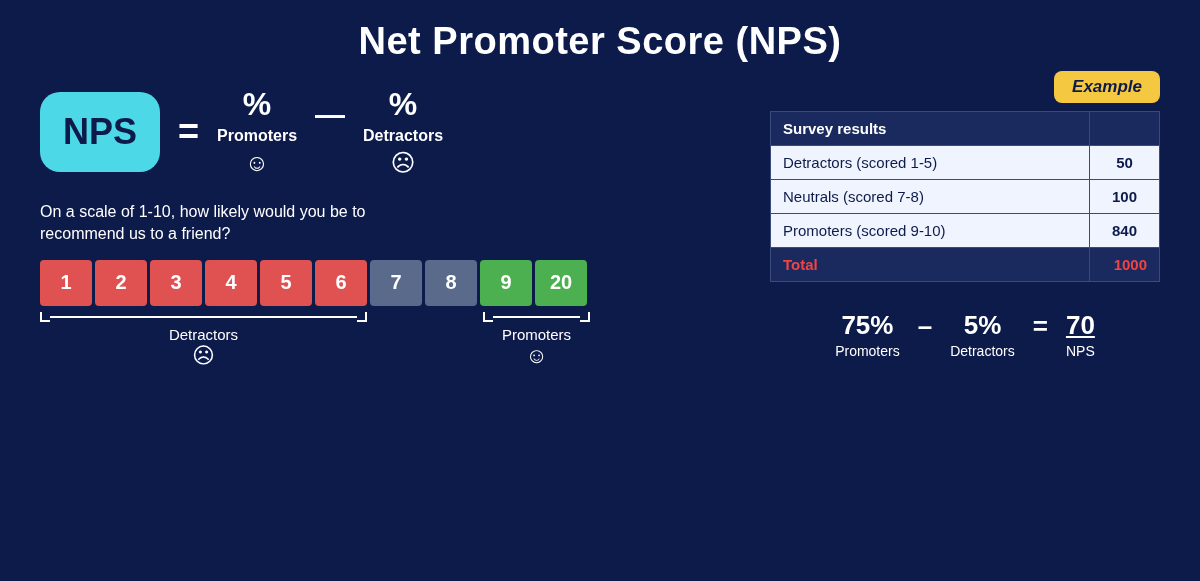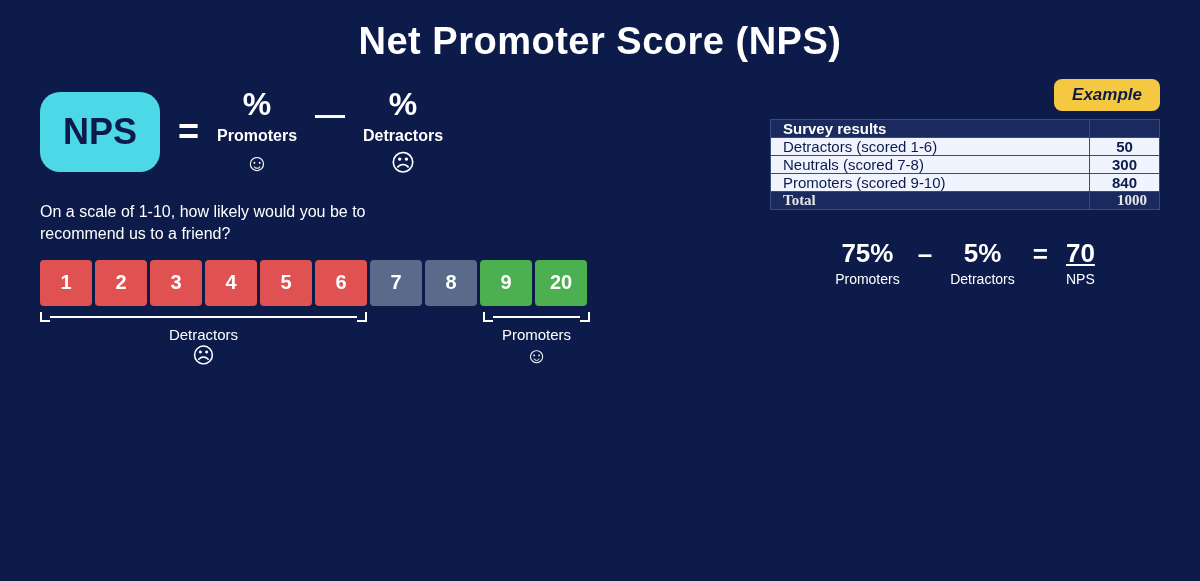--- a/index.html
+++ b/index.html
@@ -135,21 +135,20 @@
     .scale-box.gray { background-color: #5a6a8a; }
     .scale-box.green { background-color: #4caf50; }
 
     
     .right-panel {
       width: 390px;
       display: flex;
       flex-direction: column;
       gap: 18px;
       position: relative;
-      margin-top: 8px;
     }
 
     .example-badge {
       position: absolute;
       top: -10px;
       right: 0;
       background-color: #f5c842;
       color: #0d1b4b;
       font-style: italic;
       font-weight: 700;
@@ -160,21 +159,21 @@
 
     .survey-table {
       width: 100%;
       border-collapse: collapse;
       margin-top: 30px;
       background-color: transparent;
     }
 
     .survey-table th, .survey-table td {
       border: 1.5px solid #3a4a7a;
-      padding: 0 12px;
+      padding: 8px 12px;
       font-size: 15px;
     }
 
     .survey-table thead tr th {
       background-color: #1a2a5e;
       font-weight: 700;
       color: white;
       font-size: 15px;
     }
 
@@ -183,23 +182,22 @@
       color: #0d1b4b;
     }
 
     .survey-table tbody tr td:last-child {
       text-align: center;
       font-weight: 600;
     }
 
     .survey-table tfoot tr td {
       background-color: #1a2a5e;
-      color: #e5e5e5;
-      font-weight: 700;
-      font-family: Liberation Serif, serif;
+      color: #ef4444;
+      font-weight: 700;
     }
 
     .survey-table tfoot tr td:last-child {
       text-align: right;
     }
 
     .nps-formula-result {
       display: flex;
       align-items: center;
       justify-content: center;
@@ -328,26 +326,26 @@
 
       <table class="survey-table">
         <thead>
           <tr>
             <th style="text-align:left;">Survey results</th>
             <th style="width:70px;"></th>
           </tr>
         </thead>
         <tbody>
           <tr>
-            <td>Detractors (scored 1-6)</td>
+            <td>Detractors (scored 1-5)</td>
             <td>50</td>
           </tr>
           <tr>
             <td>Neutrals (scored 7-8)</td>
-            <td>300</td>
+            <td>100</td>
           </tr>
           <tr>
             <td>Promoters (scored 9-10)</td>
             <td>840</td>
           </tr>
         </tbody>
         <tfoot>
           <tr>
             <td>Total</td>
             <td>1000</td>

